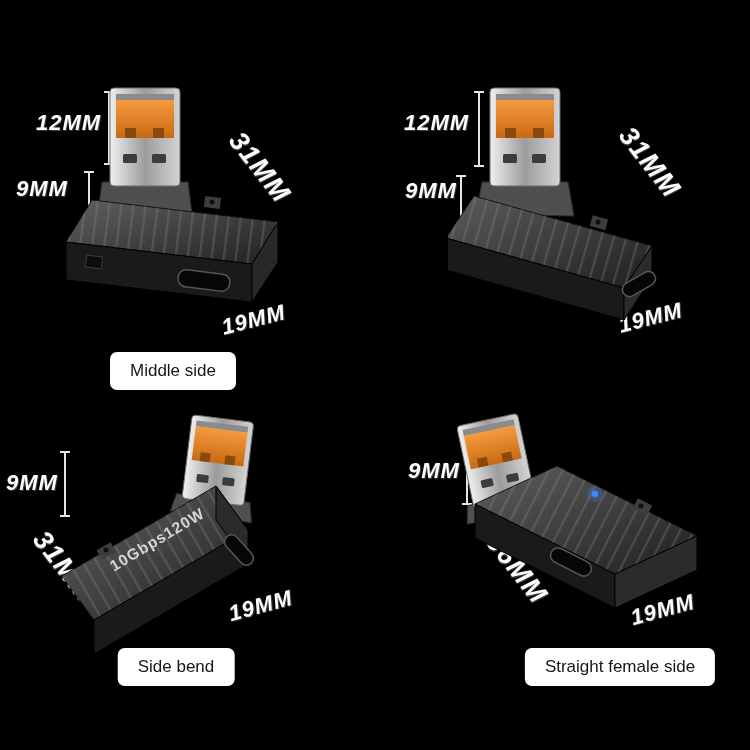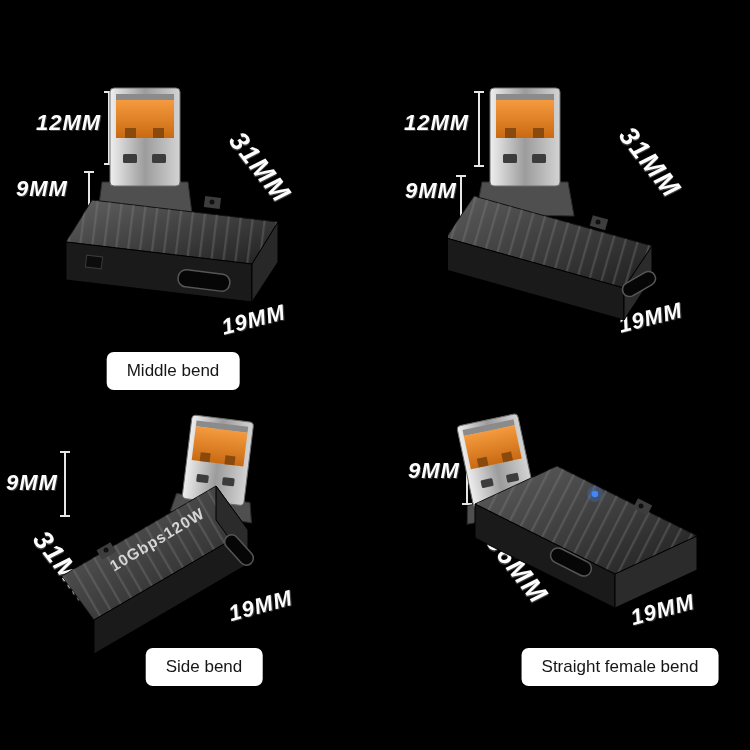--- a/index.html
+++ b/index.html
@@ -80,21 +80,21 @@
       <polygon points="40,128 226,150 200,192 14,170" fill="url(#rA)" opacity=".3"></polygon>
       <polygon points="14,170 200,192 200,230 14,208" fill="#1a1a1a" stroke="#000"></polygon>
       <polygon points="226,150 200,192 200,230 226,190" fill="#282828" stroke="#000"></polygon>
       <rect x="-26" y="-8" width="52" height="17" rx="8" transform="translate(152,208) rotate(7)" fill="#060606" stroke="#565656" stroke-width="1.5"></rect>
       <rect x="-8" y="-6" width="16" height="12" transform="translate(42,190) rotate(7)" fill="#0c0c0c" stroke="#3a3a3a"></rect>
       <rect x="-8" y="-9" width="16" height="11" transform="translate(160,134) rotate(7)" fill="#3d3d3d"></rect>
       <circle cx="160" cy="130" r="2.5" fill="#101010"></circle>
     </g>
   </svg>
 
-  <div class="caption" style="left:173px;top:352px">Middle bend</div>
+  <div class="caption" style="left:173px;top:352px">Middle side</div>
 </div>
 
 <div class="panel" id="panel-tr">
   <div class="dim" style="left:29px;top:110px">12MM</div>
   <div class="dimline" style="left:103px;top:92px;height:74px"></div>
   <div class="dim" style="left:30px;top:178px">9MM</div>
   <div class="dimline" style="left:85px;top:176px;height:60px"></div>
   <div class="dim big" style="left:234px;top:147px;transform:rotate(52deg)">31MM</div>
   <div class="dim" style="left:243px;top:305px;transform:rotate(-14deg)">19MM</div>
 
@@ -182,21 +182,21 @@
       <polygon points="14,168 168,78 200,122 46,212" fill="url(#rC)" opacity=".3"></polygon>
       <polygon points="46,212 200,122 200,156 46,246" fill="#1a1a1a" stroke="#000"></polygon>
       <polygon points="168,78 200,122 200,156 168,112" fill="#2b2b2b" stroke="#000"></polygon>
       <rect x="-18" y="-7" width="36" height="14" rx="7" transform="translate(191,142) rotate(48)" fill="#060606" stroke="#565656" stroke-width="1.5"></rect>
       <text transform="translate(112,136) rotate(-31)" text-anchor="middle" font-size="15.5" font-weight="bold" fill="#e5e5e5" letter-spacing="1" opacity=".9">10Gbps120W</text>
       <rect x="-8" y="-9" width="16" height="11" transform="translate(60,146) rotate(-30)" fill="#3d3d3d"></rect>
       <circle cx="58" cy="142" r="2.5" fill="#101010"></circle>
     </g>
   </svg>
 
-  <div class="caption" style="left:204px;top:273px">Side bend</div>
+  <div class="caption" style="left:176px;top:273px">Side bend</div>
 </div>
 
 <div class="panel" id="panel-br">
   <div class="dim" style="left:33px;top:83px">9MM</div>
   <div class="dimline" style="left:91px;top:67px;height:62px"></div>
   <div class="dim big" style="left:101px;top:178px;transform:rotate(52deg)">36MM</div>
   <div class="dim" style="left:255px;top:222px;transform:rotate(-15deg)">19MM</div>
 
   <svg class="adapter" style="left:70px;top:33px" width="270" height="250" viewBox="0 0 270 250">
     <defs>
@@ -235,14 +235,14 @@
       <polygon points="30,96 170,166 170,200 30,130" fill="#1a1a1a" stroke="#000"></polygon>
       <polygon points="170,166 252,128 252,162 170,200" fill="#2b2b2b" stroke="#000"></polygon>
       <rect x="-22" y="-7.5" width="44" height="15" rx="7.5" transform="translate(126,154) rotate(27)" fill="#060606" stroke="#565656" stroke-width="1.5"></rect>
       <circle cx="150" cy="86" r="8" fill="#3f86ff" opacity=".22"></circle>
       <circle cx="150" cy="86" r="3.2" fill="#3f86ff"></circle>
       <rect x="-8" y="-9" width="16" height="11" transform="translate(196,102) rotate(27)" fill="#3d3d3d"></rect>
       <circle cx="196" cy="98" r="2.5" fill="#101010"></circle>
     </g>
   </svg>
 
-  <div class="caption" style="left:245px;top:273px">Straight female bend</div>
+  <div class="caption" style="left:245px;top:273px">Straight female side</div>
 </div>
 
 </body></html>

